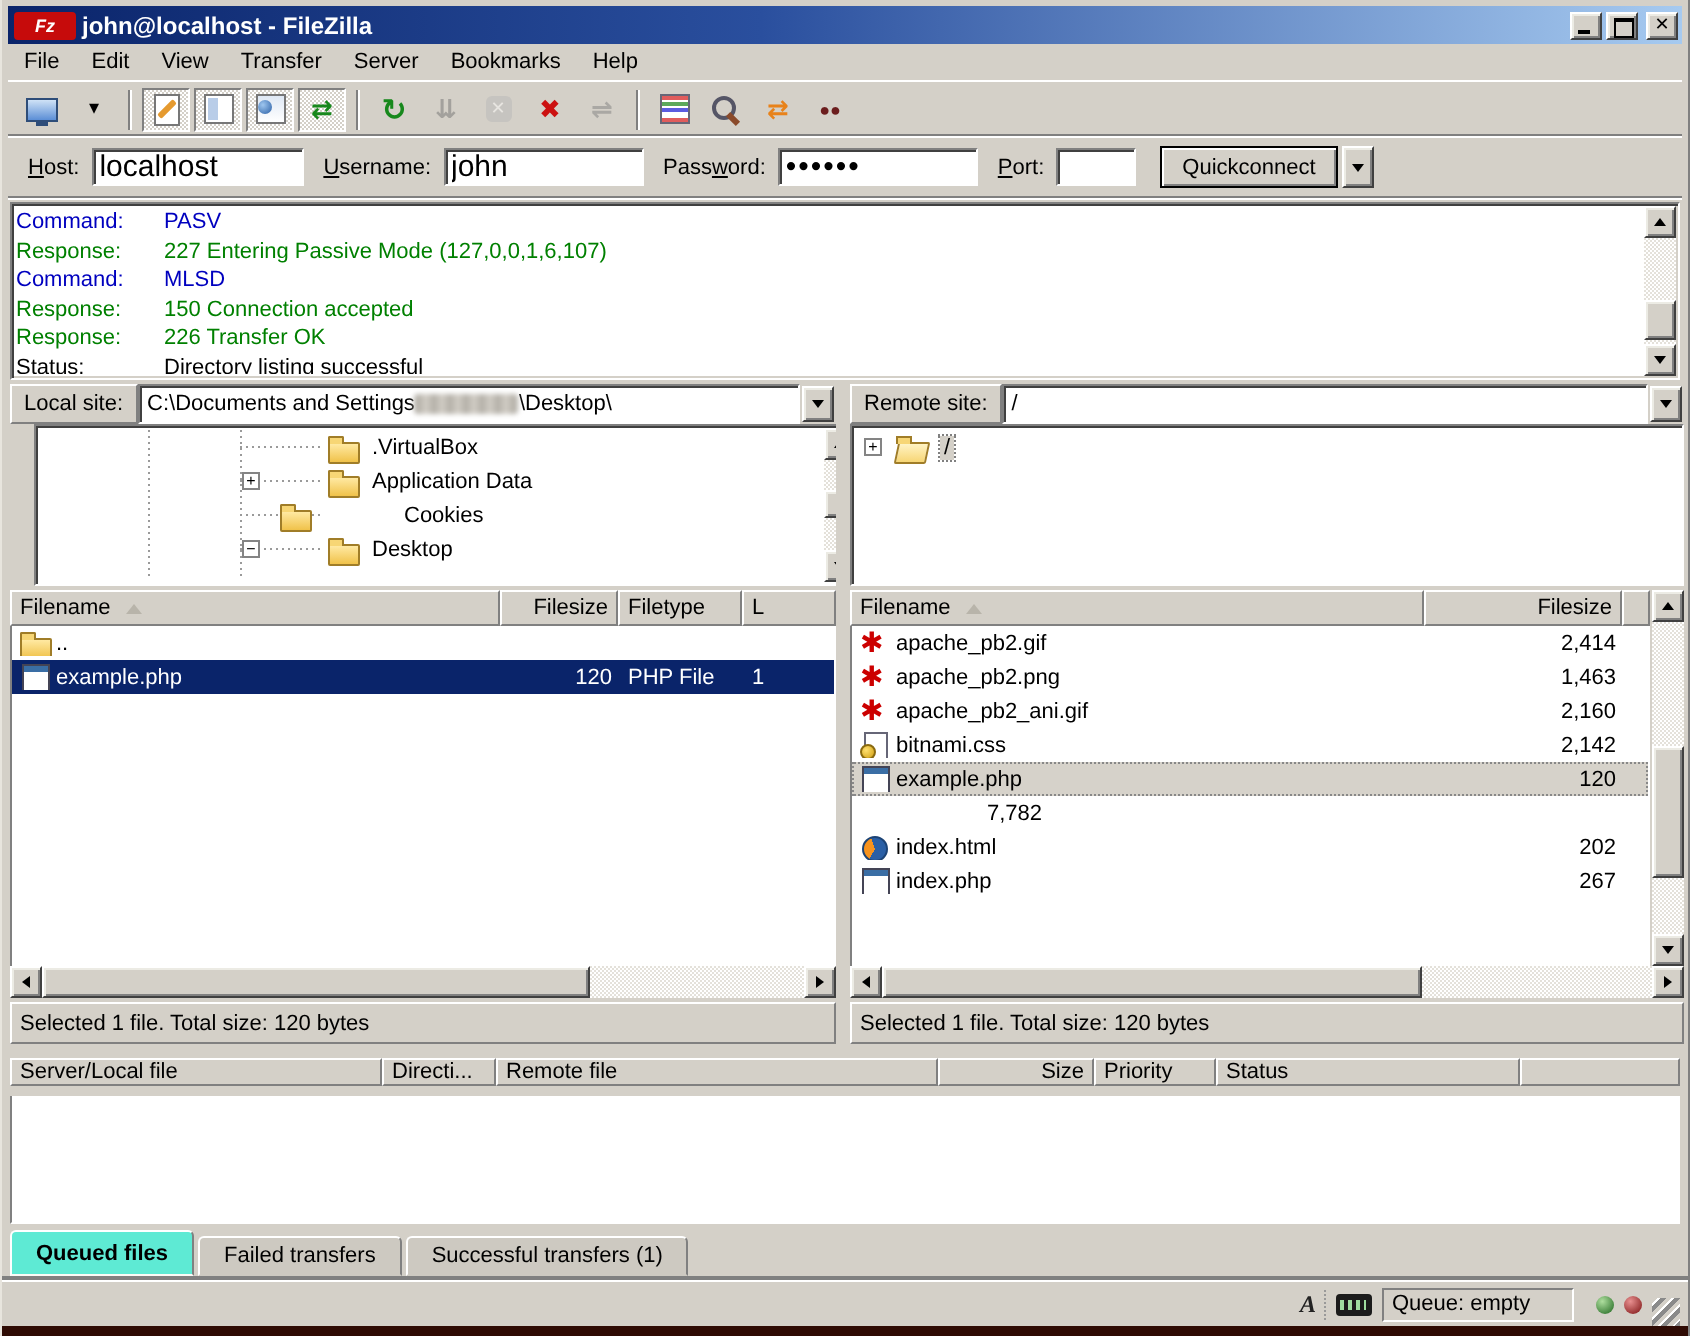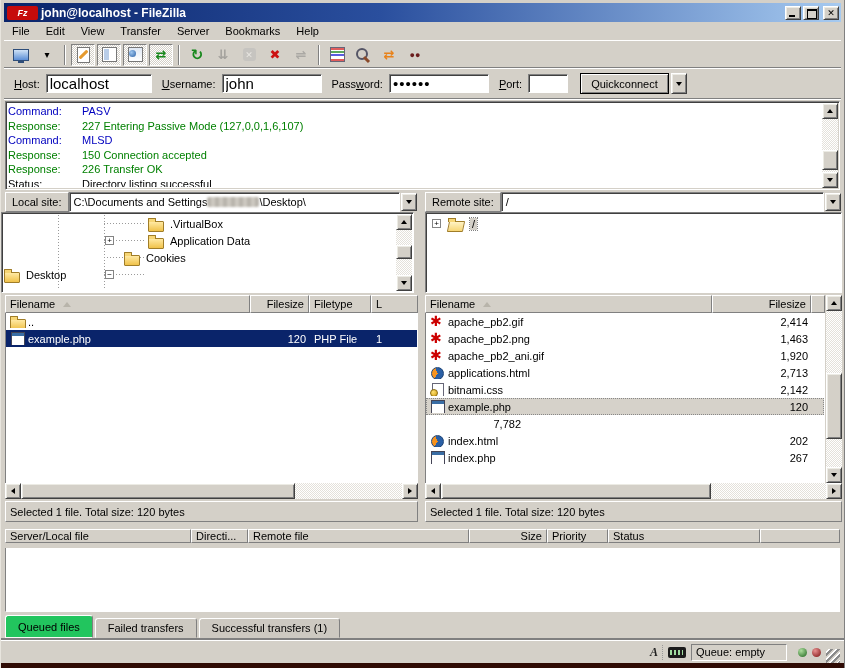--- a/index.html
+++ b/index.html
@@ -111,21 +111,21 @@
   .site-combo{flex:1;display:flex;background:#fff;border:1px solid;border-color:#808080 #fff #fff #808080;
     box-shadow:inset 1px 1px 0 #404040;align-items:center;padding-left:4px;white-space:nowrap;overflow:hidden;}
   .combo-dd{flex:none;width:16px;align-self:stretch;background:#d4d0c8;border:1px solid;
     border-color:#fff #404040 #404040 #fff;box-shadow:inset 1px 1px 0 #ecebe4,inset -1px -1px 0 #808080;
     display:flex;align-items:center;justify-content:center;margin:1px;}
   .redact{display:inline-block;width:52px;height:10px;background:
     repeating-linear-gradient(90deg,#b8b4ac 0 4px,#cdc9c1 4px 8px);filter:blur(1.3px);border-radius:2px;vertical-align:middle;}
   
   .treebox{position:absolute;top:212px;height:81px;background:#fff;
     border:1px solid;border-color:#808080 #fff #fff #808080;box-shadow:inset 1px 1px 0 #404040;}
-  .treebox.local{left:0;width:413px;}
+  .treebox.local{left:16px;width:413px;}
   .treebox.remote{left:424px;width:417px;}
   .tree-inner{position:absolute;left:2px;top:2px;right:2px;bottom:2px;overflow:hidden;}
   .guide{position:absolute;top:0;bottom:0;width:1px;
     background-image:repeating-linear-gradient(to bottom,#9a9a9a 0 1px,transparent 1px 3px);}
   .trow{position:relative;height:17px;display:flex;align-items:center;}
   .tstub{position:absolute;left:100px;width:42px;top:8px;height:1px;
     background-image:repeating-linear-gradient(90deg,#9a9a9a 0 1px,transparent 1px 3px);}
   .expander{position:absolute;width:9px;height:9px;background:#fff;border:1px solid #848484;
     font-size:8px;line-height:7px;text-align:center;top:4px;}
   .trow .expander{left:101px;}
@@ -174,21 +174,21 @@
   .statusstrip.local{left:4px;width:413px;}
   .statusstrip.remote{left:424px;width:417px;}
   
   .qhead{position:absolute;top:529px;left:4px;right:4px;height:14px;display:flex;overflow:hidden;}
   .qbody{position:absolute;top:548px;left:4px;right:4px;height:64px;background:#fff;
     border:1px solid;border-color:#808080 #fff #fff #808080;border-top:none;}
   
   .tabsbar{position:absolute;top:614px;left:4px;right:4px;height:24px;display:flex;align-items:flex-end;}
   .tab{height:20px;padding:0 12px;display:flex;align-items:center;background:#cdc9c1;
     border:1px solid;border-color:#fff #808080 #cdc9c1 #fff;border-radius:3px 3px 0 0;margin-right:2px;}
-  .tab.active{height:23px;background:#22c55e;font-weight:normal;border-color:#fff #808080 #fbfaf6 #fff;z-index:2;}
+  .tab.active{height:23px;background:#5eead4;font-weight:bold;border-color:#fff #808080 #fbfaf6 #fff;z-index:2;}
   
   .statusbar{position:absolute;left:0;right:0;top:640px;height:23px;background:#d4d0c8;
     border-top:1px solid #fff;box-shadow:0 -2px 0 #808080;display:flex;align-items:center;justify-content:flex-end;
     padding-right:4px;gap:5px;}
   .st-ascii{width:15px;height:15px;font-family:"Liberation Serif",serif;font-style:italic;font-weight:bold;
     font-size:12px;display:flex;align-items:center;justify-content:center;color:#222;
     border-right:1px dotted #999;padding-right:2px;}
   .st-badge{width:18px;height:11px;background:#1b1b1b;border-radius:2px;position:relative;}
   .st-badge::after{content:"";position:absolute;left:2px;top:3px;width:13px;height:5px;
     background-image:repeating-linear-gradient(90deg,#9fdc9f 0 2px,#1b1b1b 2px 4px);}
@@ -367,29 +367,29 @@
         <div class="trow">
           <span class="tstub"></span>
           <span class="expander">+</span>
           <span style="margin-left: 144px; display: flex; align-items: center;">
             <span class="fi fi-folder"></span>
             <span class="tree-label">Application Data</span>
           </span>
         </div>
         <div class="trow">
           <span class="tstub"></span>
-          <span style="margin-left: 120px; display: flex; align-items: center;">
+          <span style="margin-left: 120px; display: flex; align-items: center; gap: 40px;">
             <span class="fi fi-folder"></span>
             <span class="tree-label">Cookies</span>
           </span>
         </div>
         <div class="trow">
           <span class="tstub"></span>
           <span class="expander">−</span>
-          <span style="display: flex; align-items: center; justify-content: flex-end;">
+          <span style="margin-left: 144px; display: flex; align-items: center; justify-content: flex-end;">
             <span class="fi fi-folder"></span>
             <span class="tree-label">Desktop</span>
           </span>
         </div>
       </div>
     <div class="vsb" style="right:1px;top:1px;bottom:1px;">
       <span class="sb-btn">
           <span class="tri up"></span>
         </span>
       <span class="sb-track">
@@ -473,28 +473,21 @@
           <span class="fi fi-apache"></span>
           <span>apache_pb2.png</span>
         </span>
         <span class="fcell right" style="width: 99px;">1,463</span>
       </div>
       <div class="frow">
         <span class="fcell" style="width: 287px;">
           <span class="fi fi-apache"></span>
           <span>apache_pb2_ani.gif</span>
         </span>
-        <span class="fcell right" style="width: 99px;">1,920</span>
-      </div>
-      <div class="frow">
-        <span class="fcell" style="width: 287px;">
-          <span class="fi fi-html"></span>
-          <span>applications.html</span>
-        </span>
-        <span class="fcell right" style="width: 99px;">2,713</span>
+        <span class="fcell right" style="width: 99px;">2,160</span>
       </div>
       <div class="frow">
         <span class="fcell" style="width: 287px;">
           <span class="fi fi-css"></span>
           <span>bitnami.css</span>
         </span>
         <span class="fcell right" style="width: 99px;">2,142</span>
       </div>
       <div class="frow sel-gray">
         <span class="fcell" style="width: 287px;">

